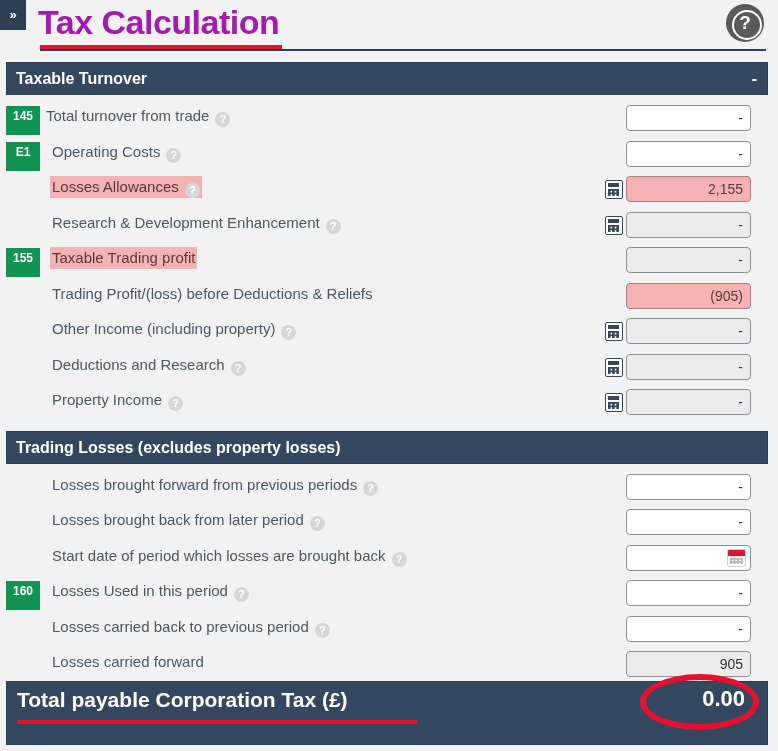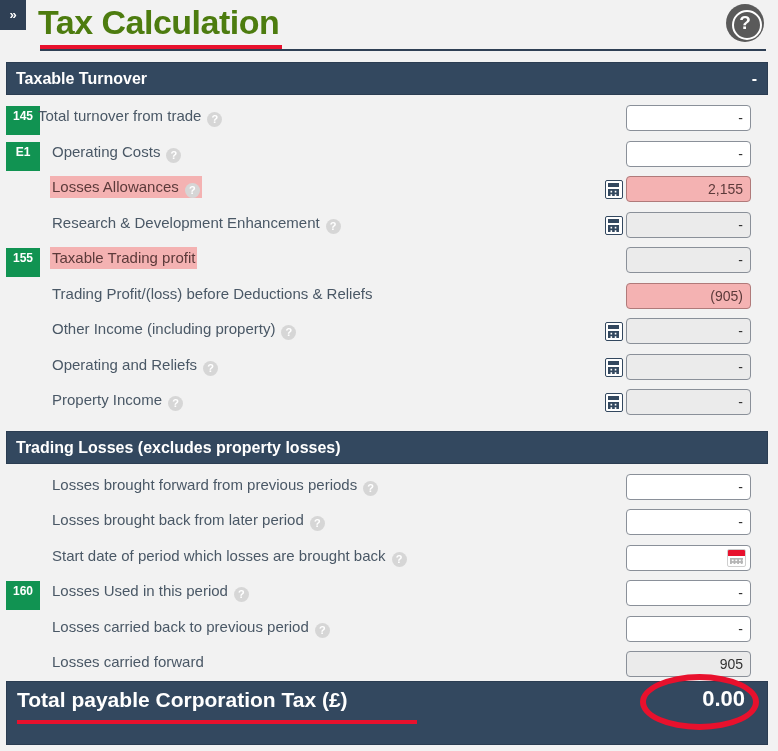--- a/index.html
+++ b/index.html
@@ -34,21 +34,21 @@
     cursor: pointer;
     font-weight: bold;
   }
 
   .page-title {
     position: absolute;
     left: 38px;
     top: 3px;
     font-size: 34px;
     font-weight: bold;
-    color: #4d7c0f;
+    color: #a21caf;
     letter-spacing: -0.5px;
     white-space: nowrap;
   }
 
   .title-underline {
     position: absolute;
     left: 40px;
     top: 45px;
     width: 242px;
     height: 5px;
@@ -143,21 +143,21 @@
 
   .label {
     position: absolute;
     top: 4px;
     font-size: 15px;
     color: #4a5866;
     white-space: nowrap;
     line-height: 22px;
     padding: 0 2px;
   }
-  .label.indent-0 { left: 36px; }
+  .label.indent-0 { left: 44px; }
   .label.indent-1 { left: 50px; }
   .label.highlight {
     background: #f4b2b2;
     color: #5c3a3a;
   }
 
   .qmark {
     display: inline-block;
     vertical-align: -2px;
     margin-left: 6px;
@@ -356,21 +356,21 @@
       <div class="row">
         <div class="label indent-1"><span>Trading Profit/(loss) before Deductions &amp; Reliefs</span></div>
         <div class="field pink"><span>(905)</span></div>
       </div>
       <div class="row">
         <div class="label indent-1"><span>Other Income (including property)</span><span class="qmark">?</span></div>
         <div class="calc-icon"></div>
         <div class="field readonly"><span>-</span></div>
       </div>
       <div class="row">
-        <div class="label indent-1"><span>Operating and Reliefs</span><span class="qmark">?</span></div>
+        <div class="label indent-1"><span>Deductions and Research</span><span class="qmark">?</span></div>
         <div class="calc-icon"></div>
         <div class="field readonly"><span>-</span></div>
       </div>
       <div class="row">
         <div class="label indent-1"><span>Property Income</span><span class="qmark">?</span></div>
         <div class="calc-icon"></div>
         <div class="field readonly"><span>-</span></div>
       </div>
     </div>
     <div class="spacer-sm"></div>

